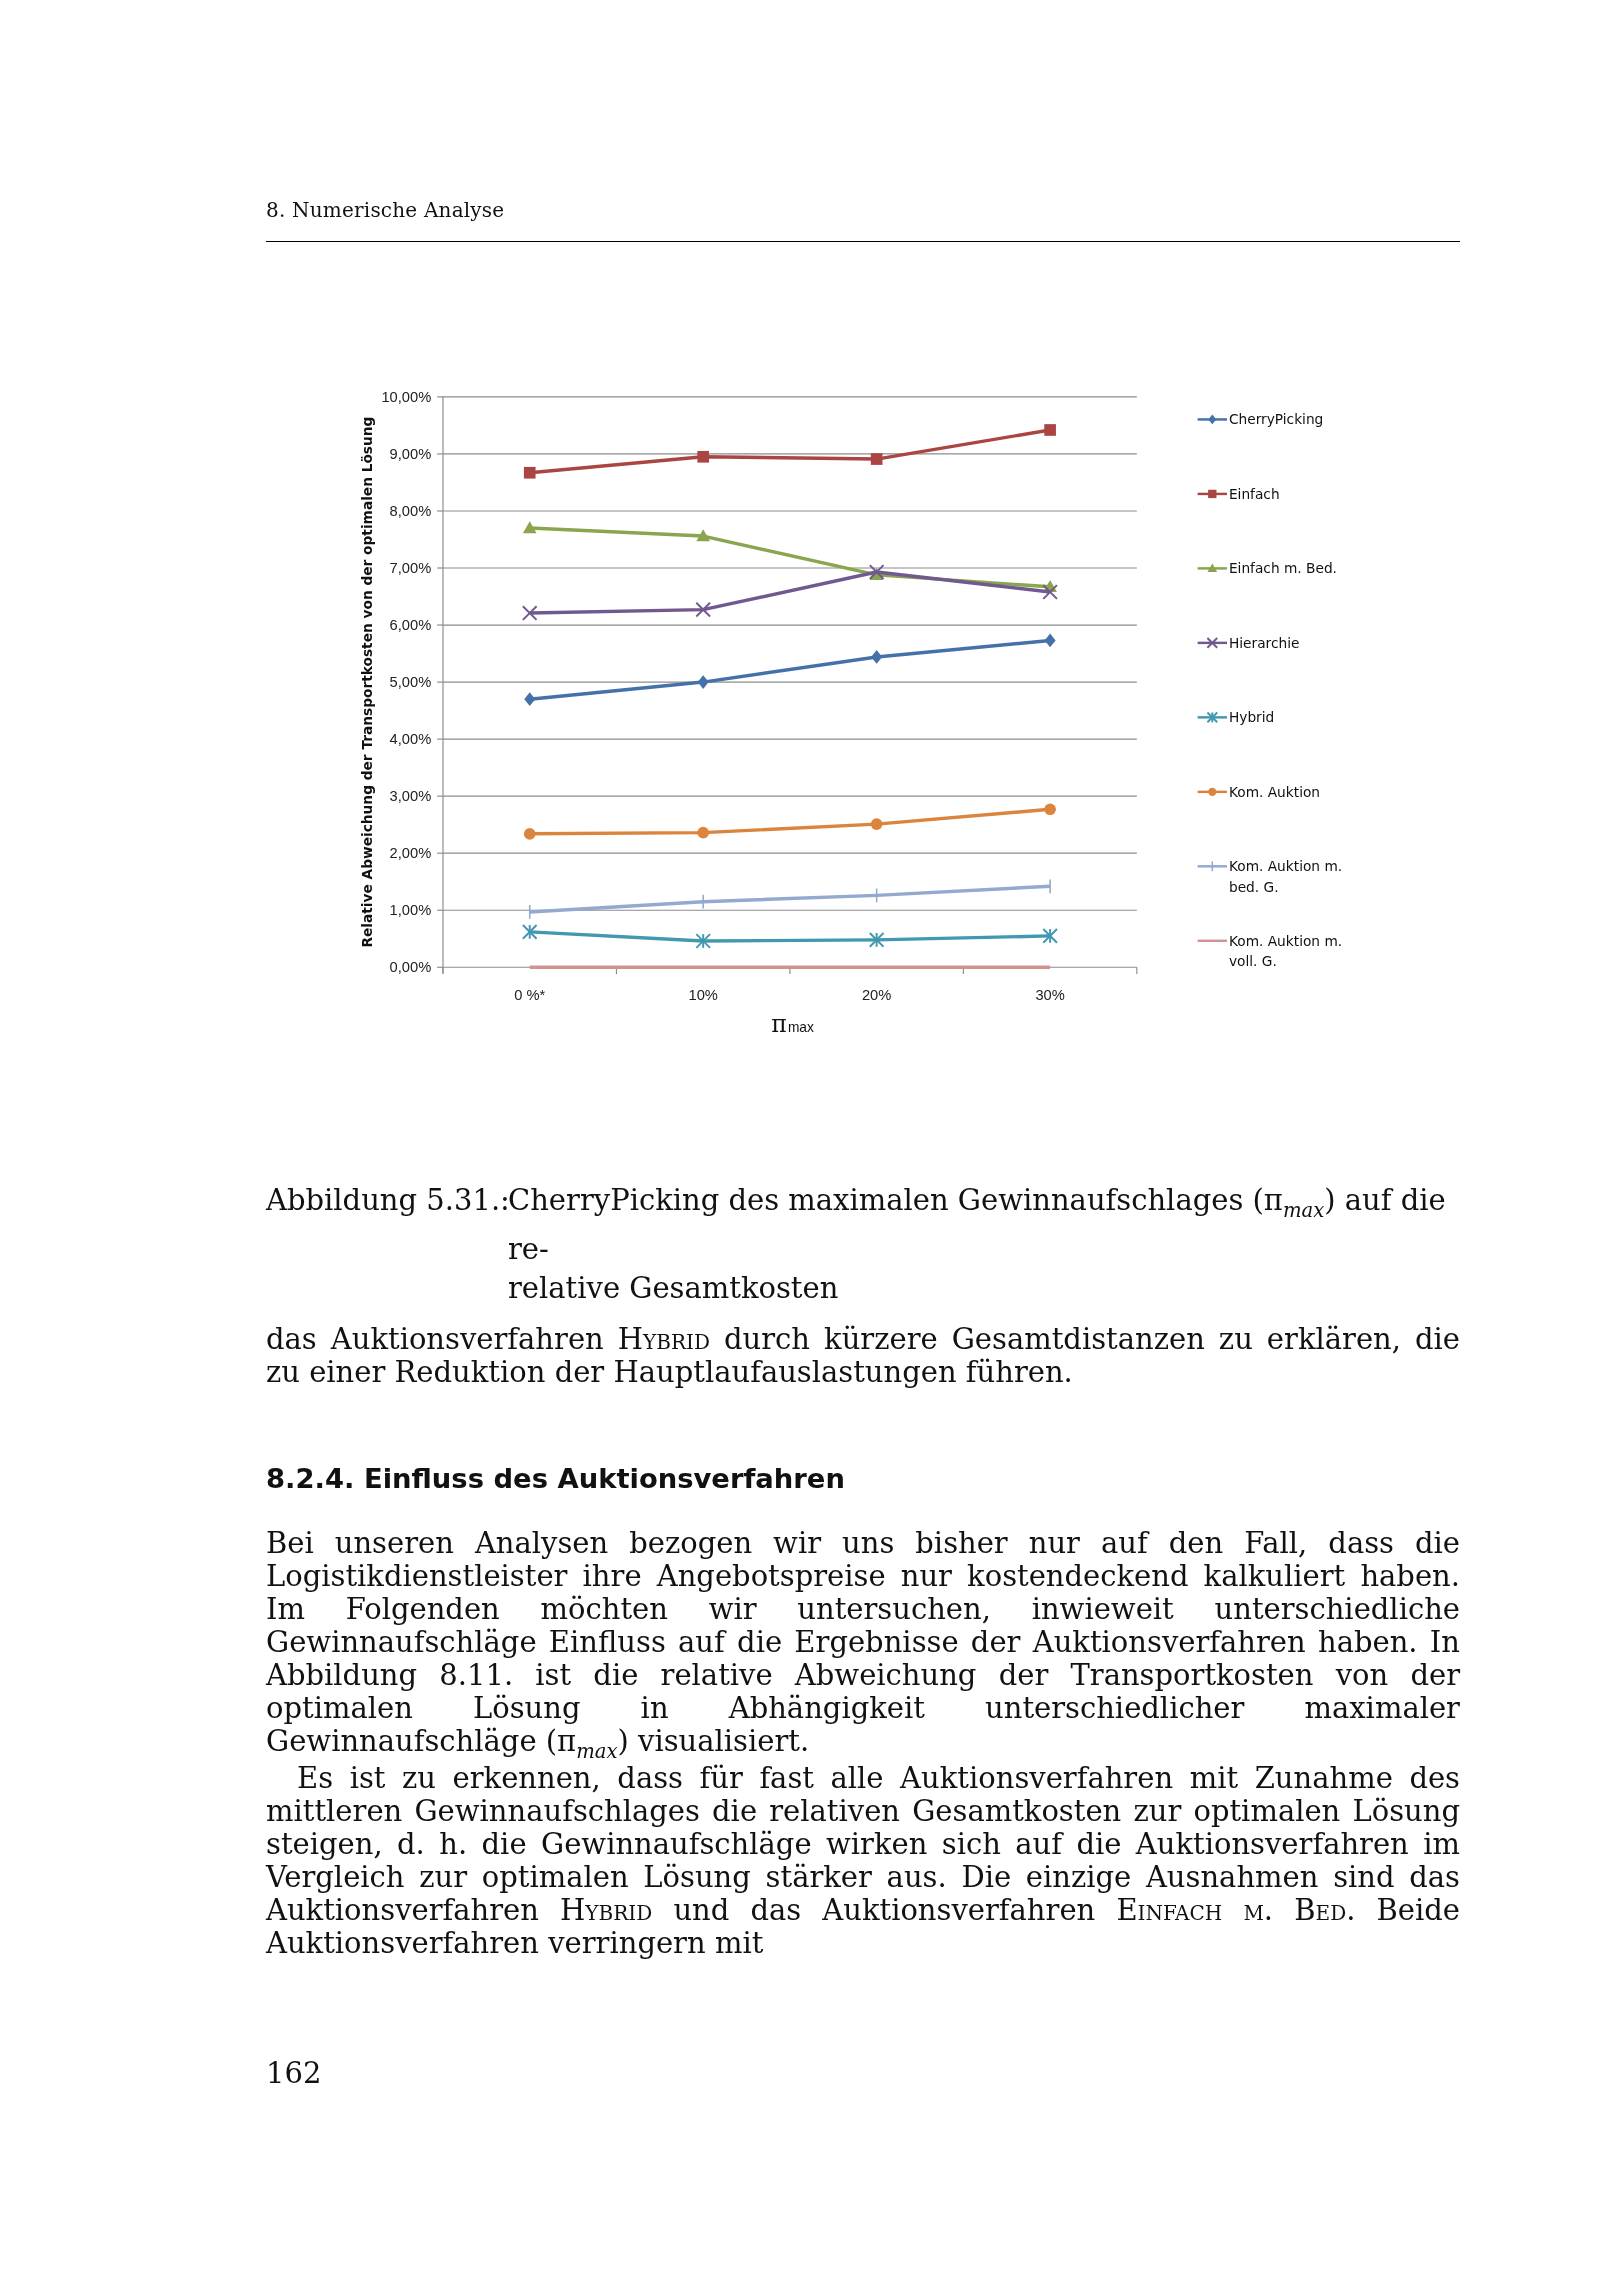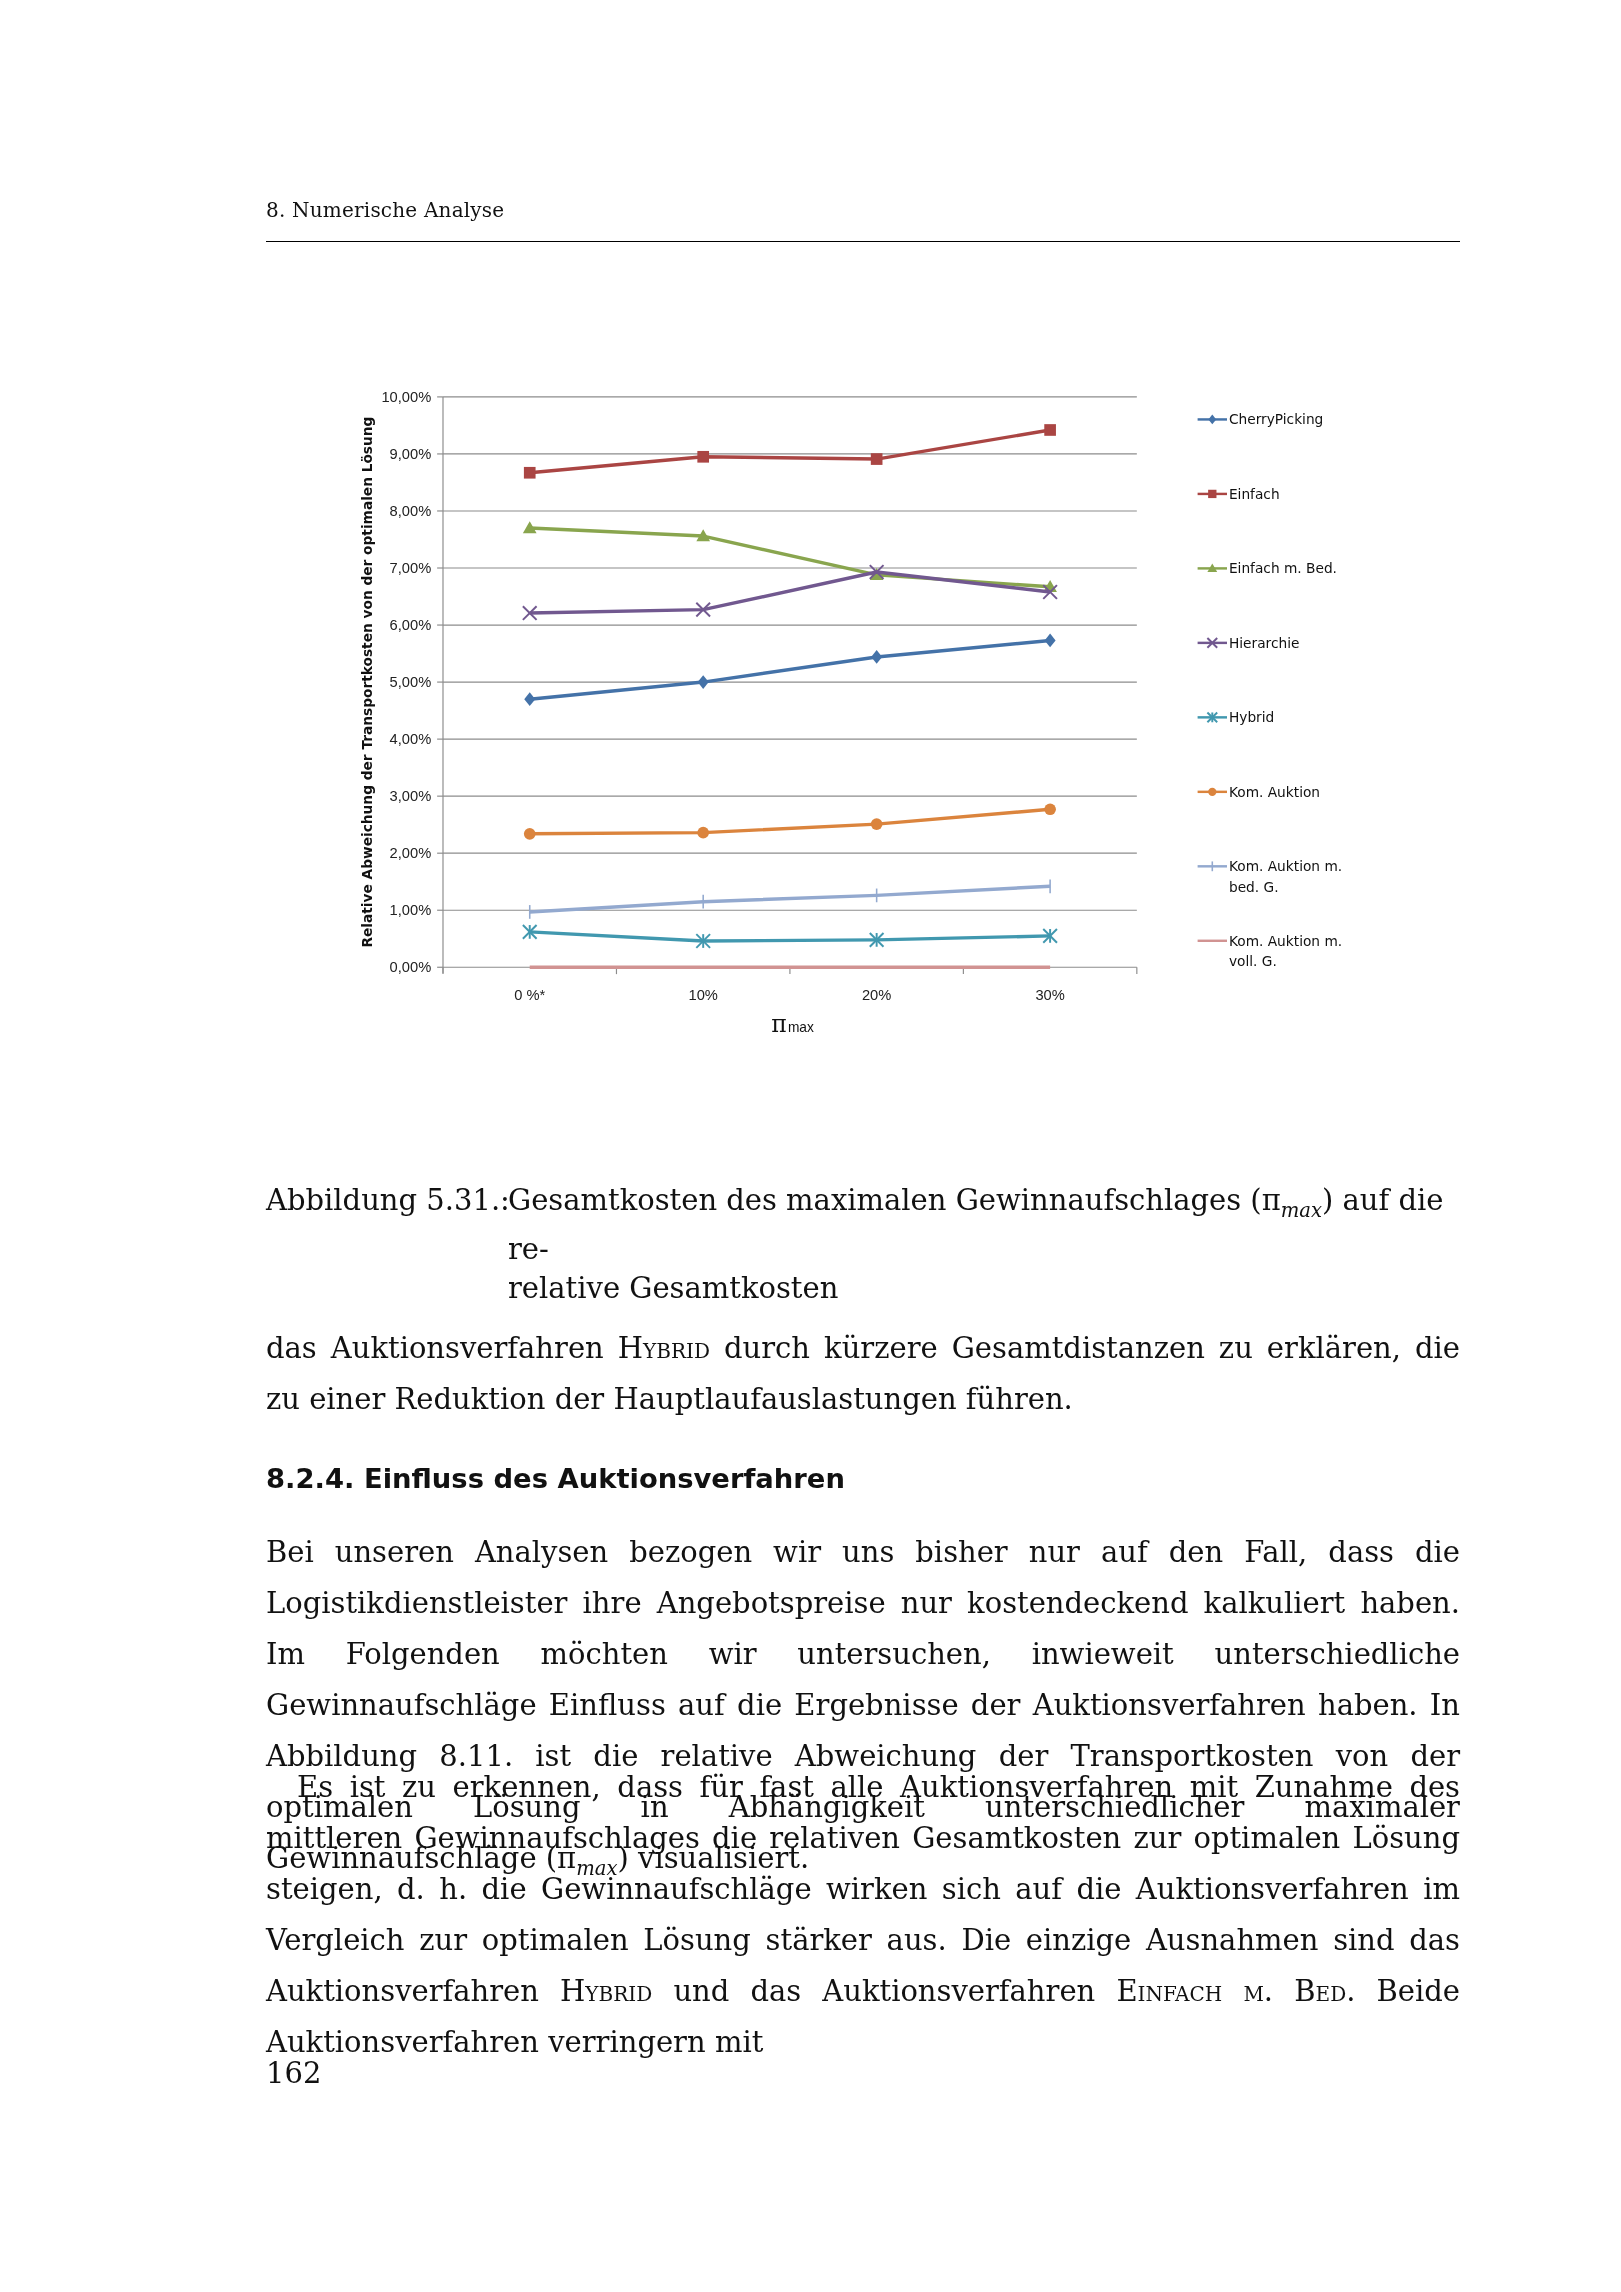--- a/index.html
+++ b/index.html
@@ -10,21 +10,21 @@
   .chart svg { position:absolute; left:0; top:0; }
   .ytick { font-family:"Liberation Sans", sans-serif; font-size:15px; fill:#222; }
   .xtick { font-family:"Liberation Sans", sans-serif; font-size:15px; fill:#222; }
   .ylabel { font-family:"DejaVu Sans", sans-serif; font-weight:bold; font-size:14px; fill:#111; }
   .xlabel-pi { font-family:"DejaVu Serif", serif; font-size:24px; fill:#111; }
   .xlabel-sub { font-family:"Liberation Sans", sans-serif; font-size:14px; fill:#111; }
   .legend-text { font-family:"DejaVu Sans", sans-serif; font-size:14px; fill:#111; }
   .caption { position:absolute; left:266px; top:1181px; width:1194px; font-size:29px; line-height:39px; }
   .caption .cap-label { position:absolute; left:0; top:0; white-space:nowrap; }
   .caption .cap-text { position:absolute; left:242px; top:0; width:952px; }
-  .para { position:absolute; left:266px; width:1194px; font-size:29px; line-height:51px; text-align:justify; }
+  .para { position:absolute; left:266px; width:1194px; font-size:29px; line-height:33px; text-align:justify; }
   .sc { font-variant:small-caps; }
   .section-title { position:absolute; left:266px; top:1463px; font-family:"DejaVu Sans", sans-serif; font-weight:bold; font-size:27.4px; }
   .page-number { position:absolute; left:266px; top:2056px; font-size:29px; }
   .indent { text-indent:31px; }
 </style>
 </head>
 <body>
 
 <div class="running-head">
   <span>8.  Numerische Analyse</span>
@@ -185,21 +185,21 @@
         <line x1="1222" x2="1252" y1="960" y2="960" stroke="#D19392" stroke-width="2.5"></line>
         <text x="1254" y="965" class="legend-text">Kom. Auktion m.</text>
         <text x="1254" y="986" class="legend-text">voll. G.</text>
       </g>
     </svg>
 </div>
 
 <div class="caption">
   <span class="cap-label">Abbildung 5.31.:</span>
   <div class="cap-text">
-    <span>Gesamtkosten des maximalen Gewinnaufschlages (π</span><sub style="font-style:italic;font-size:19.6px">max</sub><span>) auf die re-</span><br>
+    <span>CherryPicking des maximalen Gewinnaufschlages (π</span><sub style="font-style:italic;font-size:19.6px">max</sub><span>) auf die re-</span><br>
     <span>relative Gesamtkosten</span>
   </div>
 </div>
 
 <div class="para" style="top:1323px">
   <span>das Auktionsverfahren </span><span class="sc">Hybrid</span><span> durch kürzere Gesamtdistanzen zu erklären, die zu einer Reduktion der Hauptlaufauslastungen führen.</span>
 </div>
 
 <div class="section-title">8.2.4.  Einfluss des Auktionsverfahren</div>
 

